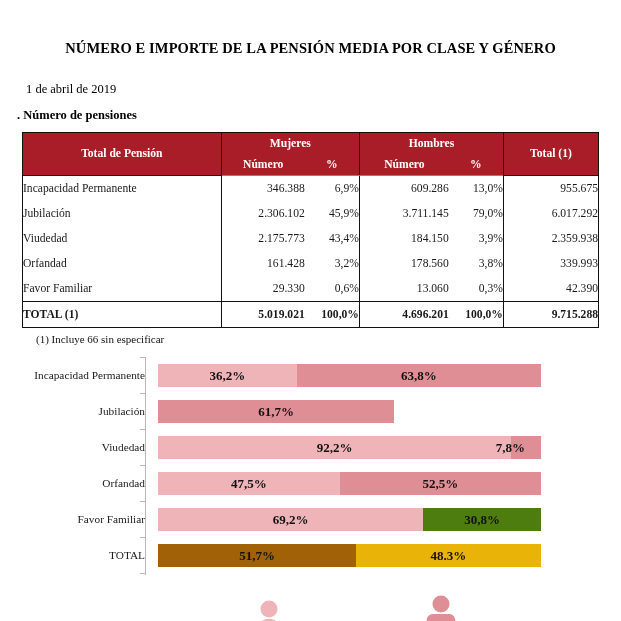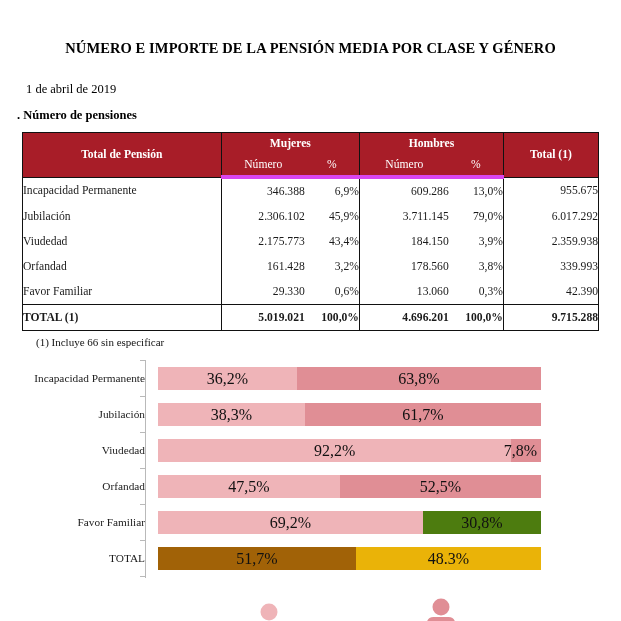--- a/index.html
+++ b/index.html
@@ -70,25 +70,25 @@
     text-align: center;
     border-left: 1px solid #111;
     border-right: 1px solid #111;
     border-top: 1px solid #111;
     border-bottom: none;
     height: 21px;
   }
   .hdr-sub {
     background: #A81D28;
     color: #ffffff;
-    font-weight: normal;
+    font-weight: bold;
     text-align: center;
     border-left: 1px solid #111;
     border-right: 1px solid #111;
-    border-bottom: 4px solid #d946ef;
+    border-bottom: 1px solid #d946ef;
     border-top: none;
     height: 21px;
   }
   .hdr-sub.nb-left { border-left: none; }
   .hdr-sub.nb-right { border-right: none; }
 
   td.cls {
     text-align: left;
     padding-left: 8px;
     border-left: 1px solid #111;
@@ -164,29 +164,29 @@
   .seg {
     height: 100%;
     position: relative;
     display: flex;
     align-items: center;
     justify-content: center;
   }
   .seg-f { background: #EFB4B8; }
   .seg-m { background: #E08E95; }
   .seg-label {
-    font-size: 16px;
-    font-weight: normal;
+    font-size: 13px;
+    font-weight: bold;
     color: #111;
     white-space: nowrap;
     text-align: center;
   }
   .seg-label.outside-left {
     position: absolute;
-    right: 4px;
+    right: 16px;
   }
   
   .axis {
     position: absolute;
     left: 145px;
     top: 0;
     bottom: 0;
     width: 1px;
     background: #b9b9b9;
   }
@@ -318,23 +318,20 @@
             <div class="seg seg-m" style="width: 63.8%; background: rgb(224, 142, 149);">
               <span class="seg-label">63,8%</span>
             </div>
           </div>
         </div>
       </div>
       <div class="chart-row">
         <div class="cat-label">Jubilación</div>
         <div class="bar-area">
           <div class="bar">
-            <div class="seg seg-f" style="width: 38.3%; background: rgb(239, 180, 184);">
-              <span class="seg-label">38,3%</span>
-            </div>
             <div class="seg seg-m" style="width: 61.7%; background: rgb(224, 142, 149);">
               <span class="seg-label">61,7%</span>
             </div>
           </div>
         </div>
       </div>
       <div class="chart-row">
         <div class="cat-label">Viudedad</div>
         <div class="bar-area">
           <div class="bar">

